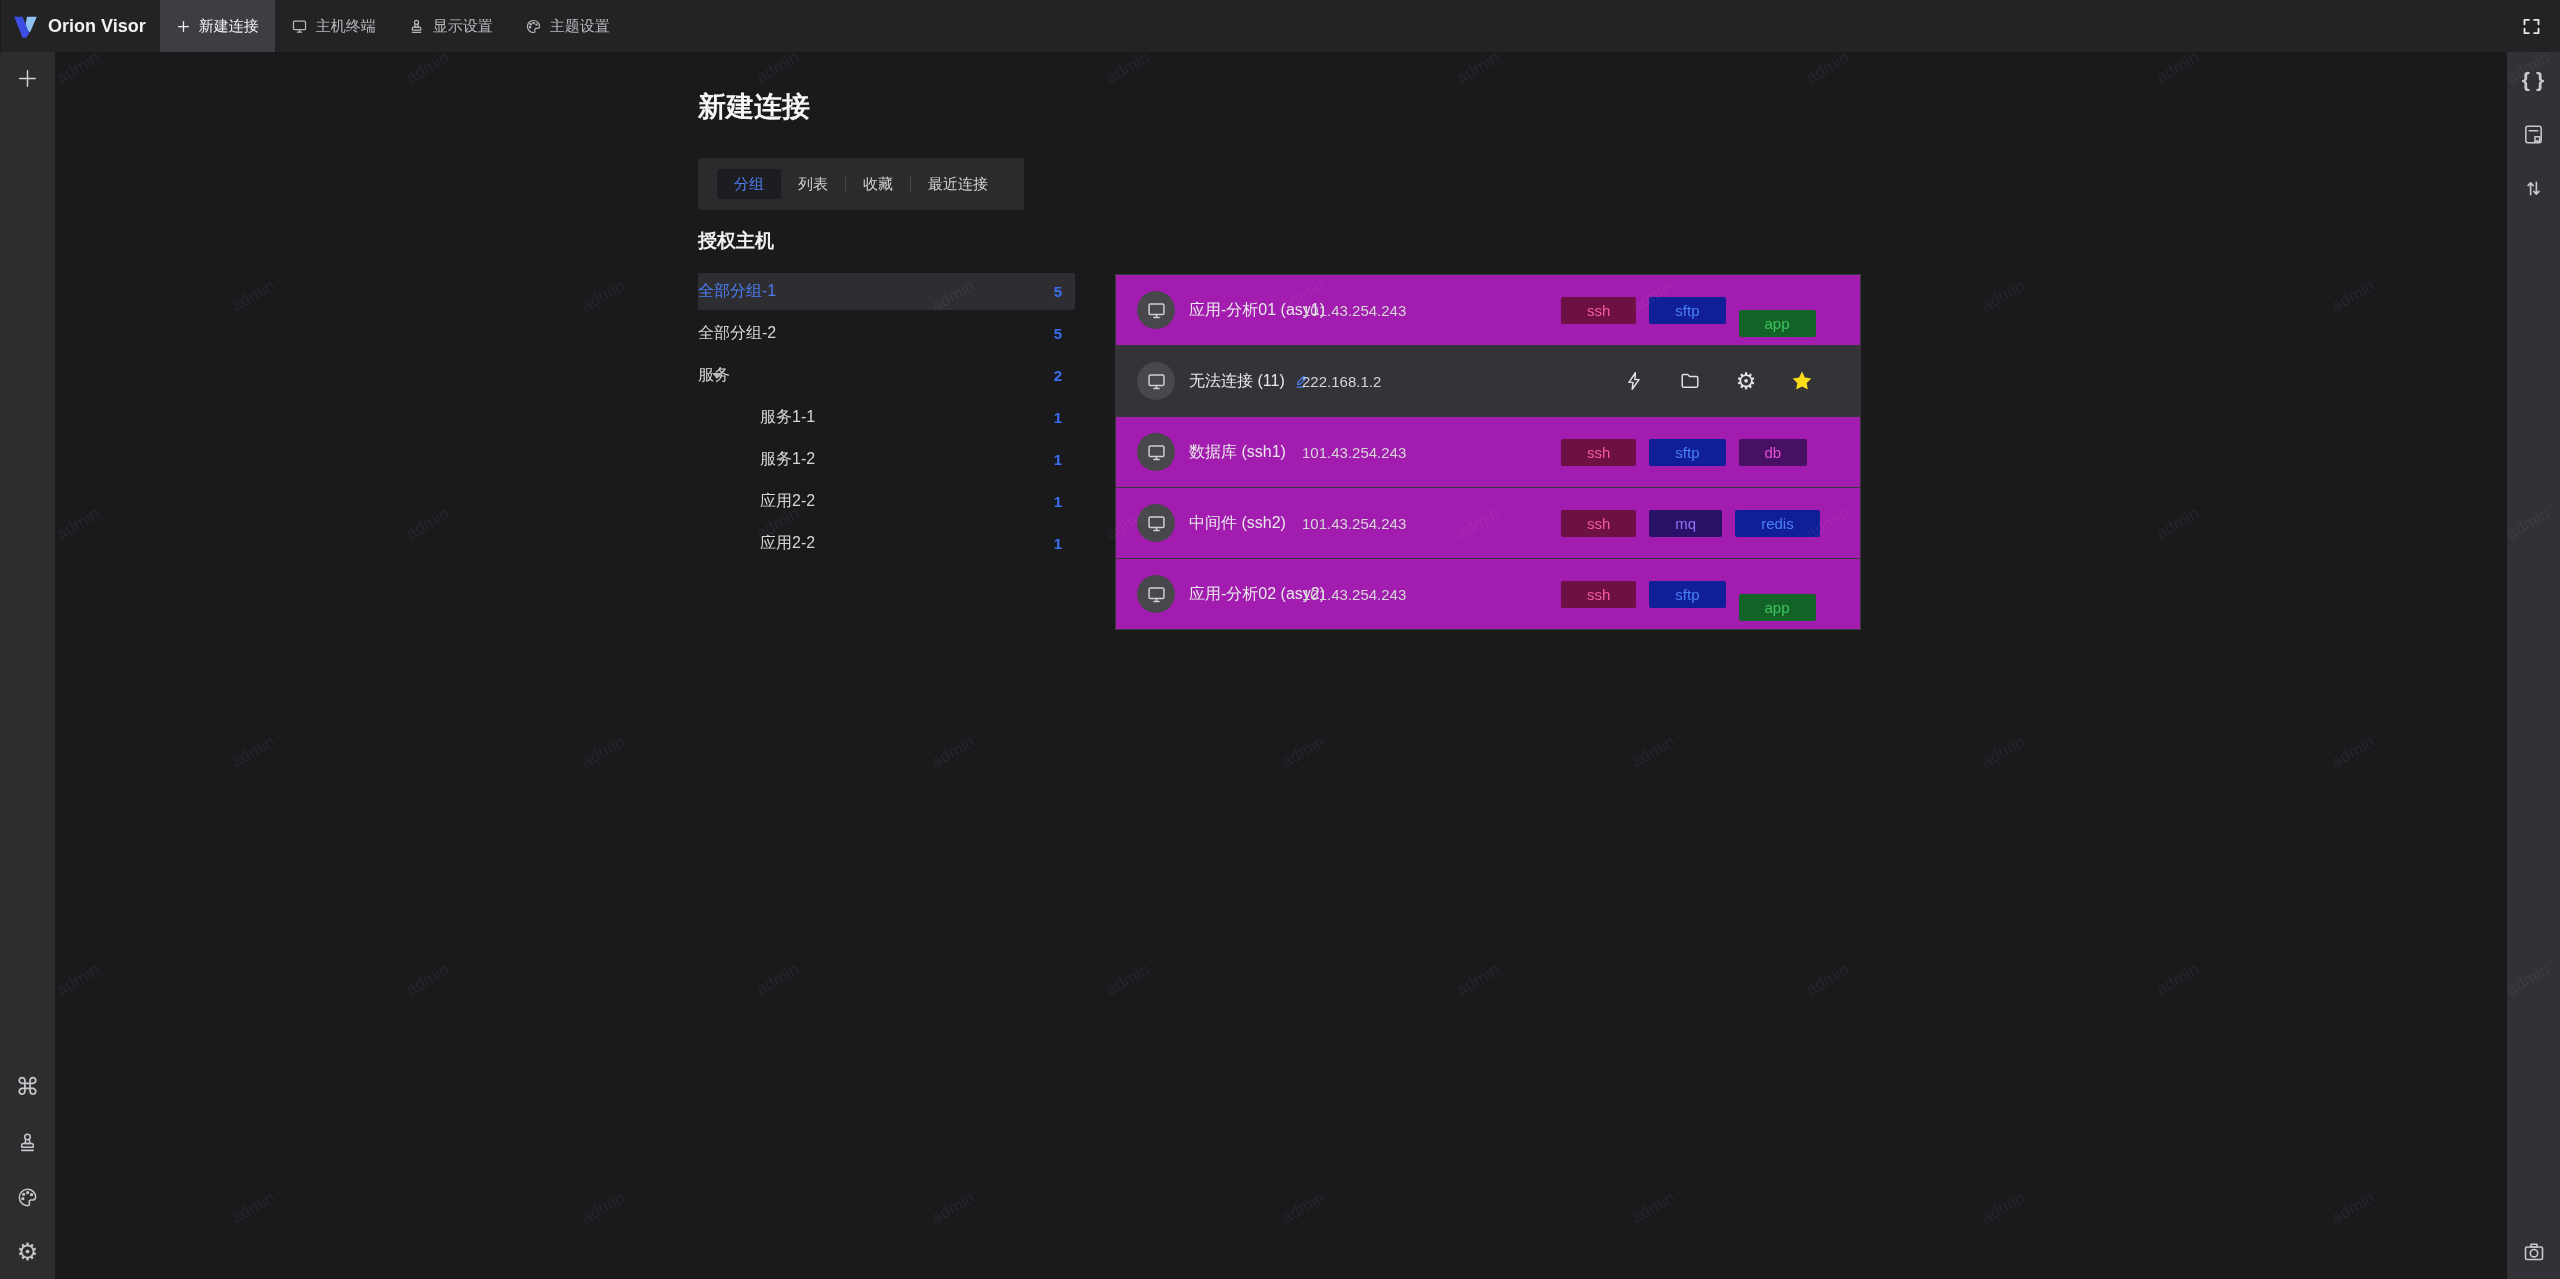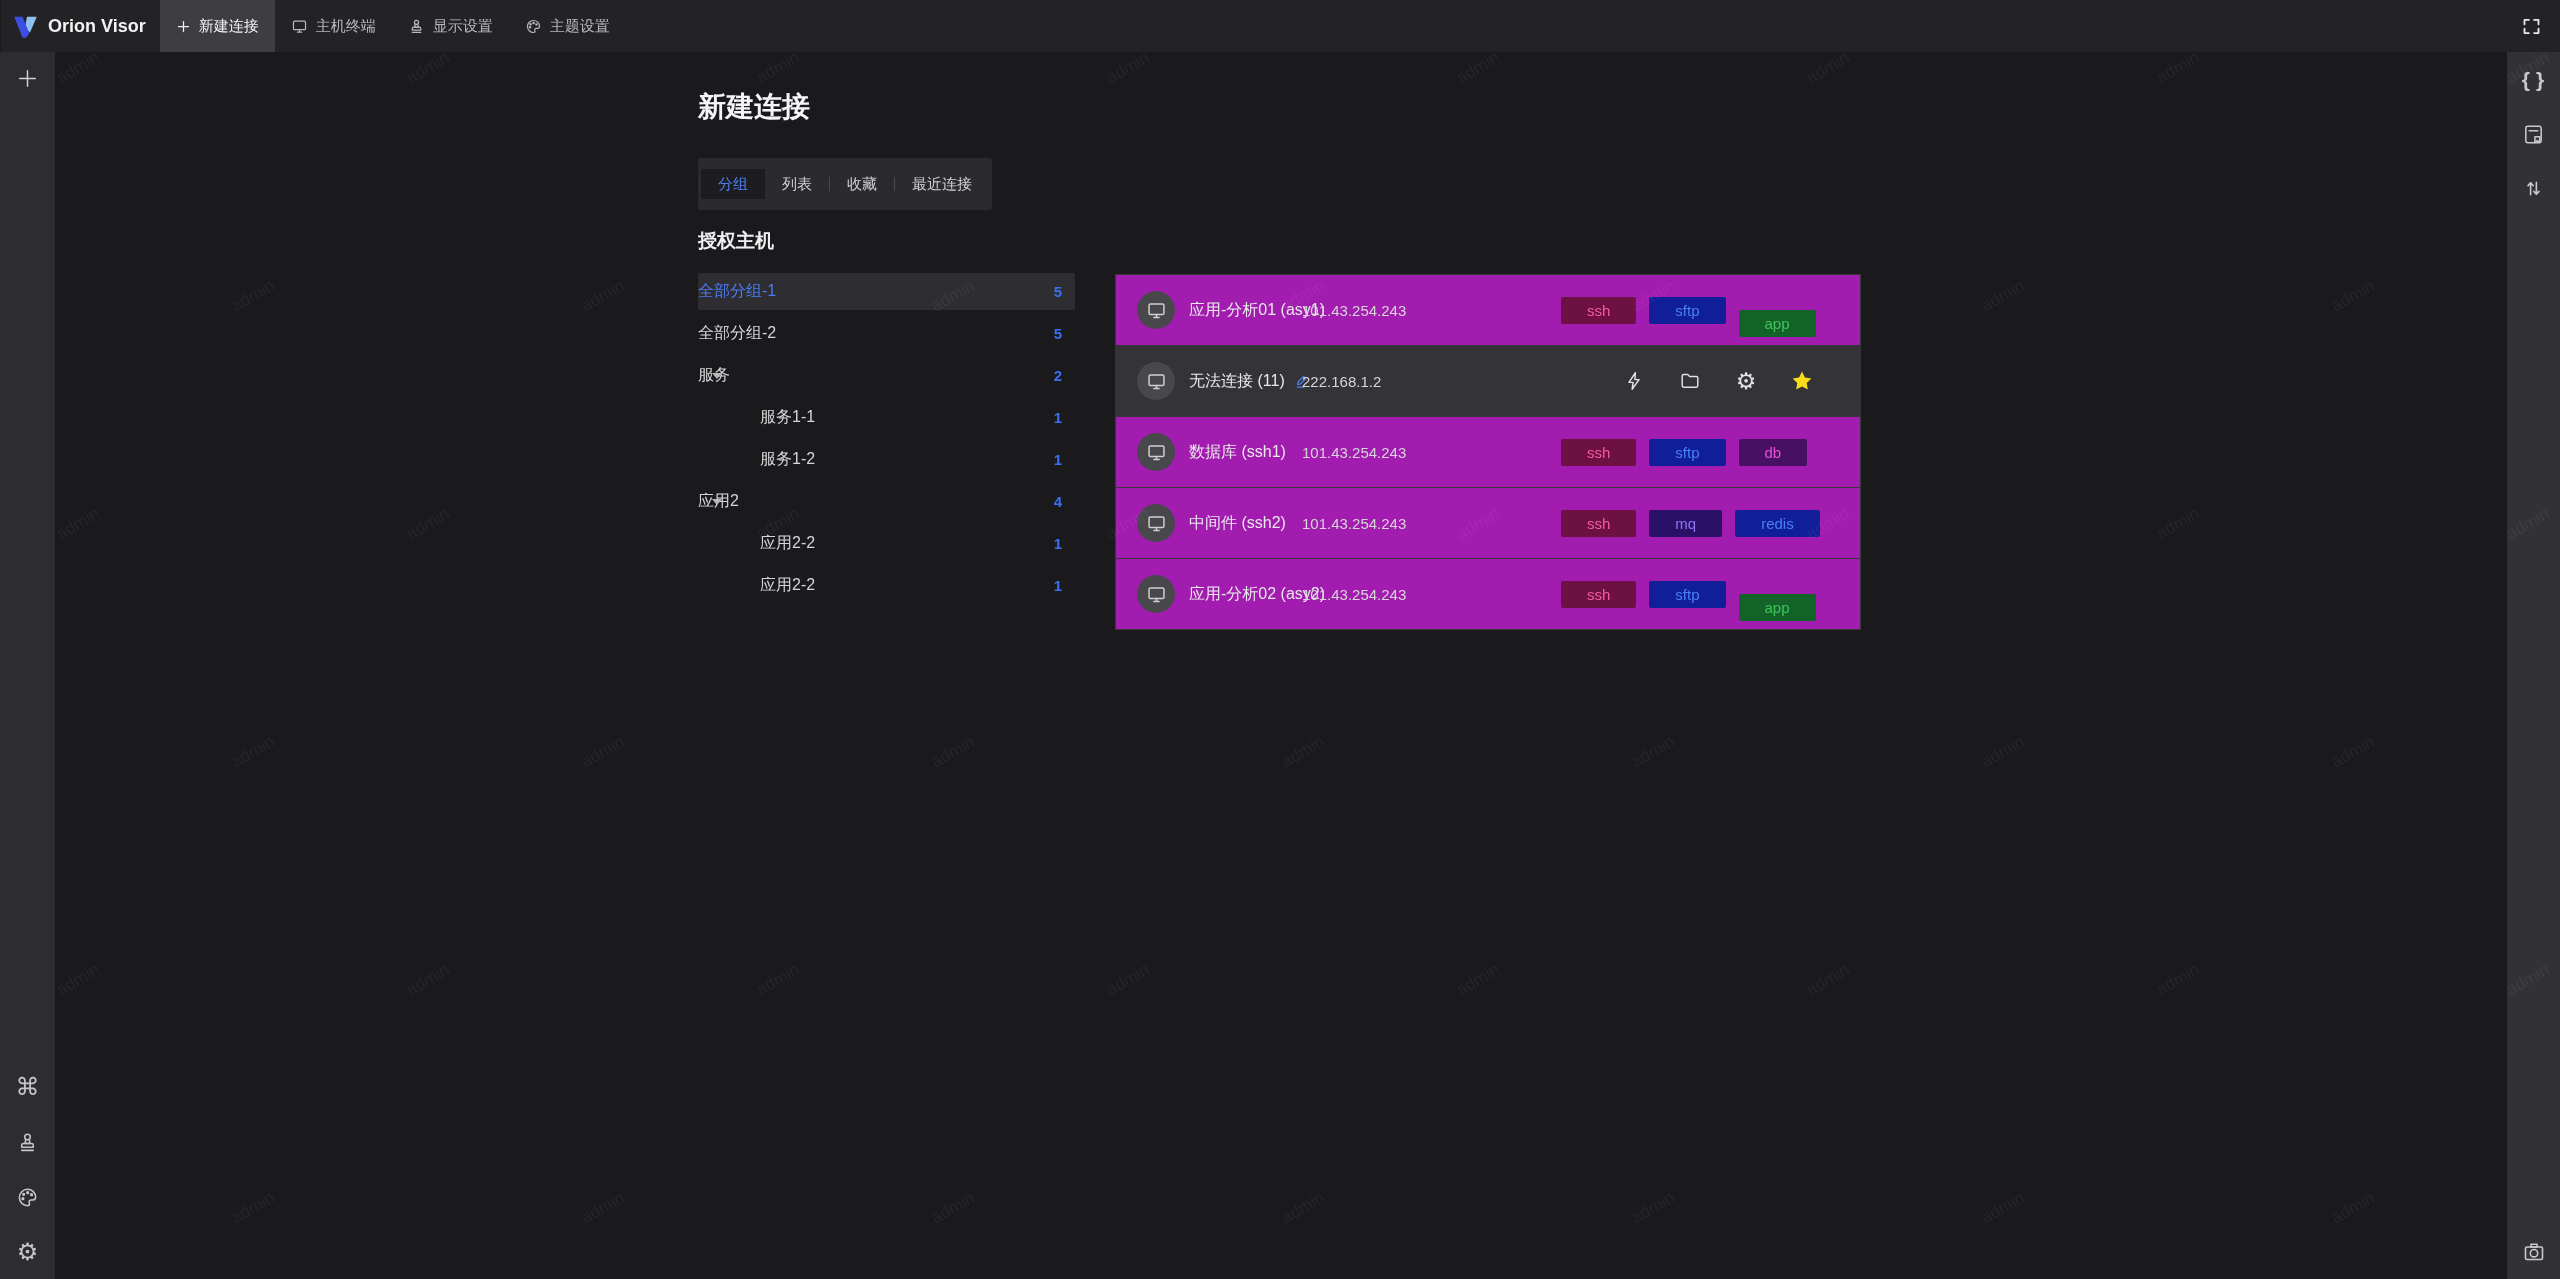--- a/index.html
+++ b/index.html
@@ -30,21 +30,21 @@
   .right-rail{position:absolute;right:0;top:52px;bottom:0;width:53px;background:#323236;z-index:40;
               display:flex;flex-direction:column;align-items:center;}
   .right-rail .rail-top{display:flex;flex-direction:column;align-items:center;gap:28px;padding-top:15px;}
   .braces{font-size:21px;font-weight:bold;color:#c9c9cc;letter-spacing:1px;}
 
   
   .content{position:absolute;left:55px;top:52px;right:53px;bottom:0;background:#1a1a1d;}
   .page-title{position:absolute;left:643px;top:36px;font-size:28px;font-weight:bold;color:#f5f5f7;margin:0;}
 
   .view-switch{position:absolute;left:643px;top:106px;height:52px;background:#2b2b2e;border-radius:3px;
-               display:inline-flex;align-items:center;padding:3px;box-sizing:border-box;}
+               display:inline-flex;align-items:center;padding:19px;box-sizing:border-box;}
   .seg{height:30px;display:flex;align-items:center;padding:0 17px;font-size:15px;color:#d2d2d4;
        border-radius:2px;cursor:pointer;white-space:nowrap;}
   .seg.active{background:#1d1d21;color:#4d80f2;}
   .seg-div{width:1px;height:14px;background:#4a4a4e;}
 
   .search-box{position:absolute;left:1388px;top:104px;width:419px;height:41px;}
   .search-box input{width:100%;height:100%;box-sizing:border-box;background:#27272a;border:1px solid #313134;
        border-radius:2px;color:#d8d8da;font-size:15px;padding:0 14px;outline:none;font-family:"Liberation Sans",sans-serif;}
   .search-box input::placeholder{color:#6e6e72;}
 
@@ -246,25 +246,20 @@
       <span class="t-label">服务</span>
       <span class="t-count">2</span>
     </li>
     <li class="tree-item lvl1">
       <span class="t-label">服务1-1</span>
       <span class="t-count">1</span>
     </li>
     <li class="tree-item lvl1">
       <span class="t-label">服务1-2</span>
       <span class="t-count">1</span>
-    </li>
-    <li class="tree-item">
-      <span class="caret"></span>
-      <span class="t-label">应用2</span>
-      <span class="t-count">4</span>
     </li>
     <li class="tree-item lvl1">
       <span class="t-label">应用2-2</span>
       <span class="t-count">1</span>
     </li>
     <li class="tree-item lvl1">
       <span class="t-label">应用2-2</span>
       <span class="t-count">1</span>
     </li>
   </ul>

